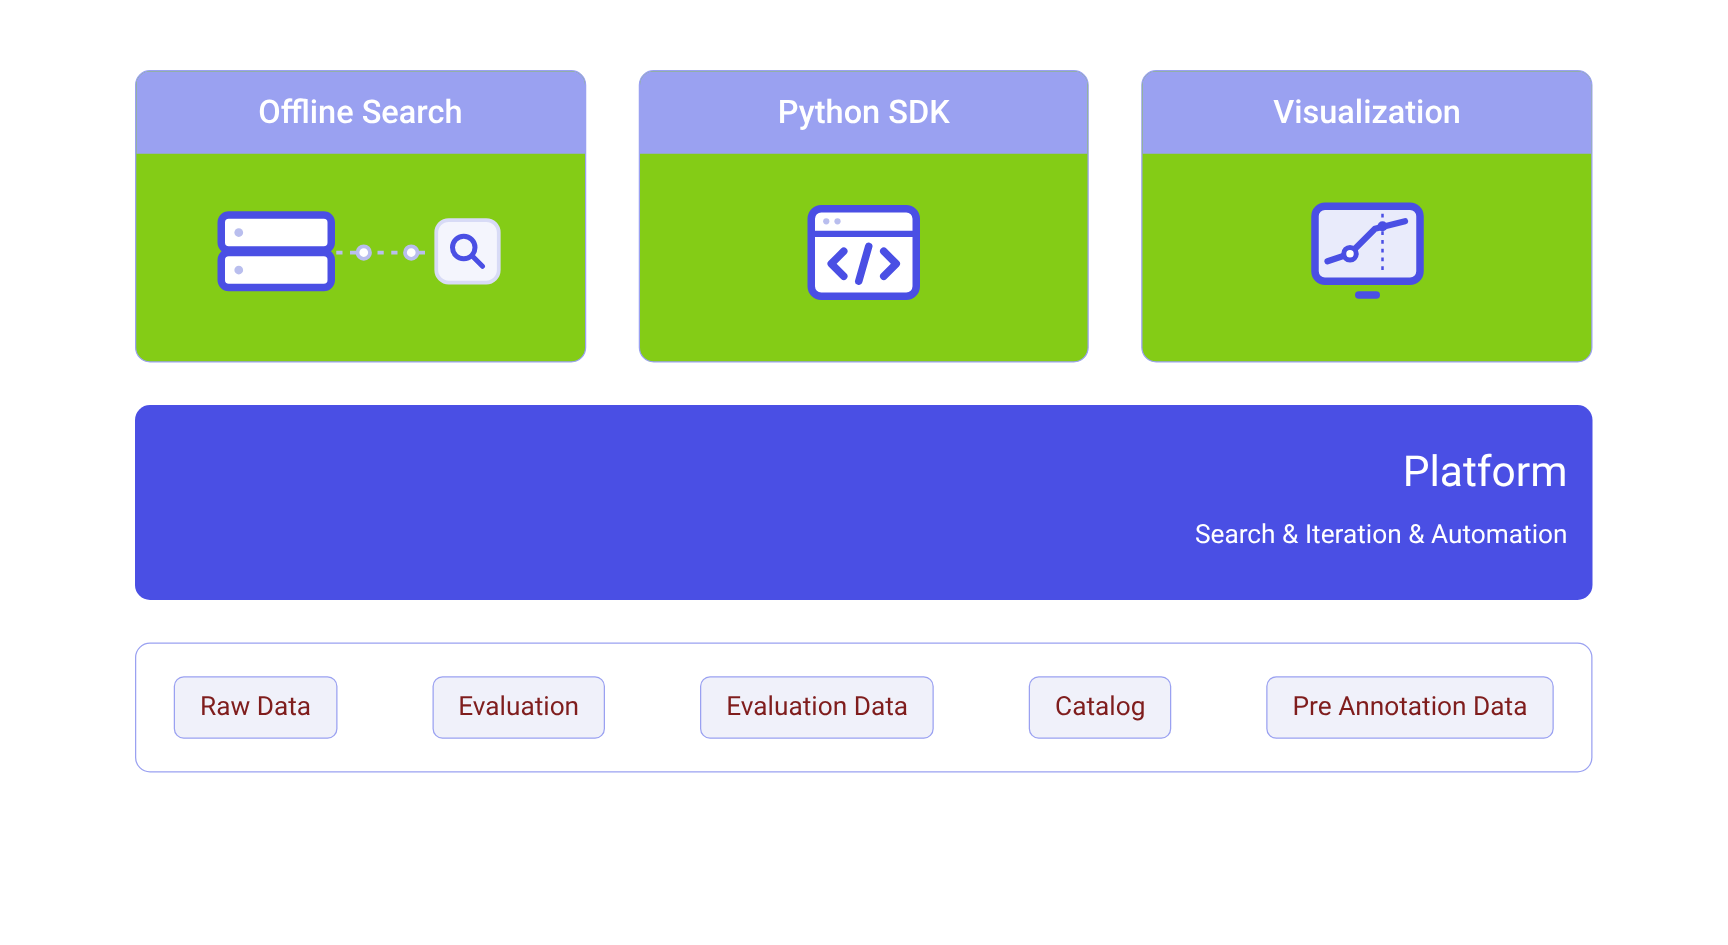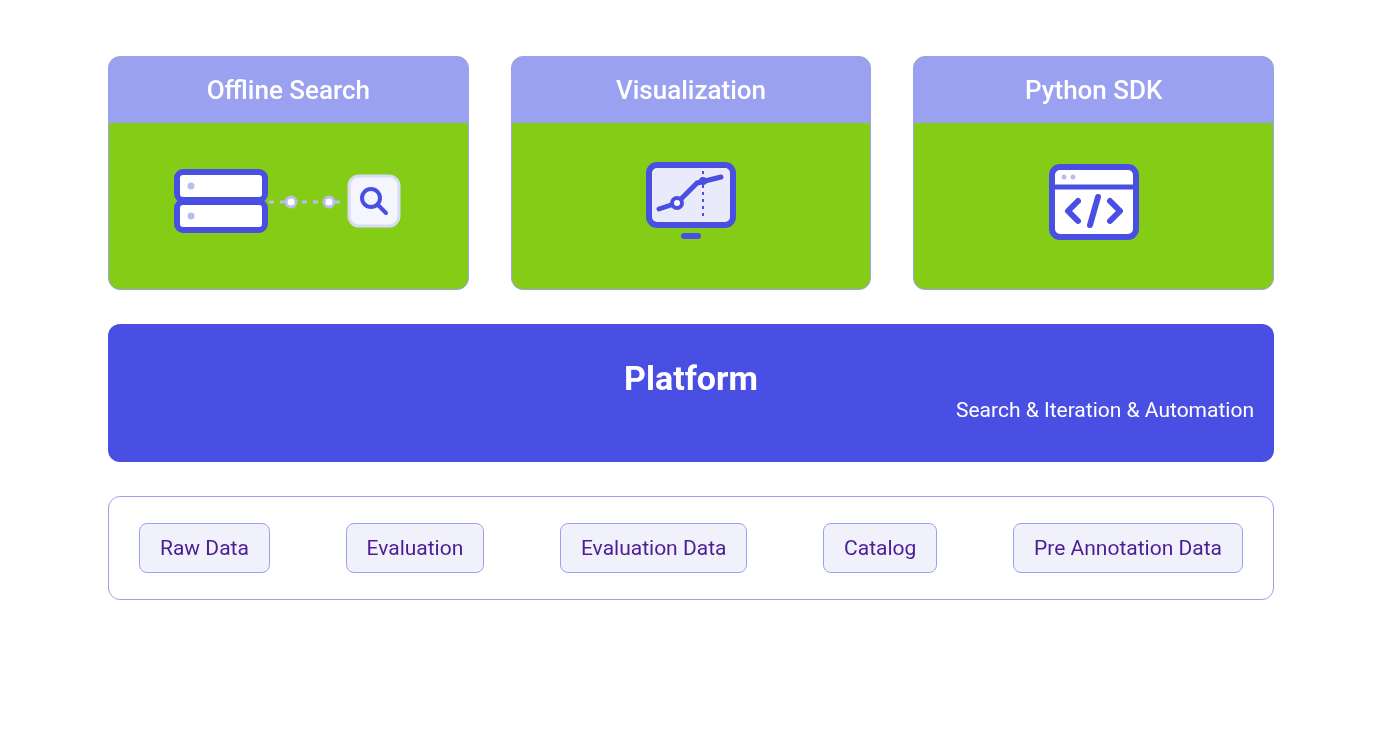--- a/index.html
+++ b/index.html
@@ -50,21 +50,23 @@
   
   .platform {
     background: #4a4fe4;
     color: #ffffff;
     border-radius: 12px;
     text-align: center;
     padding: 34px 20px 40px 20px;
   }
   .platform-title {
     font-size: 34px;
-    font-weight: 700;
+    font-weight: 400;
+    margin-bottom: 18px;
+    text-align: right;
   }
   .platform-sub {
     font-size: 21px;
     font-weight: 400;
     text-align: right;
   }
   
   .data-panel {
     border: 1px solid #9aa1f1;
     border-radius: 12px;
@@ -73,21 +75,21 @@
     gap: 30px;
     justify-content: space-between;
     align-items: center;
   }
   .chip {
     border: 1px solid #9aa1f1;
     background: #f0f1fa;
     border-radius: 8px;
     padding: 12px 20px;
     font-size: 21px;
-    color: #4c1d95;
+    color: #7f1d1d;
     white-space: nowrap;
   }
 </style>
 </head>
 <body>
 
 <div class="wrap">
 
   <div class="top-row">
 
@@ -108,47 +110,47 @@
 
             <rect x="176" y="14" width="50" height="50" rx="10" fill="#f4f5fd" stroke="#d8dbf6" stroke-width="3"></rect>
             <circle cx="198" cy="36" r="9" fill="none" stroke="#4a4fe4" stroke-width="4"></circle>
             <line x1="205" y1="43" x2="213" y2="51" stroke="#4a4fe4" stroke-width="4" stroke-linecap="round"></line>
           </svg>
         </span>
       </div>
     </div>
 
     <div class="card">
-      <div class="card-header">Visualization</div>
-      <div class="card-body">
-        <span>
-          <svg width="96" height="86" viewBox="0 0 96 86">
-            <rect x="6" y="6" width="84" height="60" rx="8" fill="#e9ebfb" stroke="#4a4fe4" stroke-width="6"></rect>
-            <polyline points="16,50 34,44 54,24 78,18" fill="none" stroke="#4a4fe4" stroke-width="5" stroke-linecap="round" stroke-linejoin="round"></polyline>
-            <circle cx="34" cy="44" r="5" fill="#ffffff" stroke="#4a4fe4" stroke-width="4"></circle>
-            <circle cx="60" cy="22" r="4" fill="#4a4fe4"></circle>
-            <line x1="60" y1="12" x2="60" y2="60" stroke="#4a4fe4" stroke-width="2" stroke-dasharray="3 4"></line>
-            <rect x="38" y="74" width="20" height="6" rx="3" fill="#4a4fe4"></rect>
-          </svg>
-        </span>
-      </div>
-    </div>
-
-    <div class="card">
       <div class="card-header">Python SDK</div>
       <div class="card-body">
         <span>
           <svg width="96" height="82" viewBox="0 0 96 82">
             <rect x="6" y="6" width="84" height="70" rx="8" fill="#ffffff" stroke="#4a4fe4" stroke-width="6"></rect>
             <line x1="6" y1="26" x2="90" y2="26" stroke="#4a4fe4" stroke-width="5"></line>
             <circle cx="18" cy="16" r="2.5" fill="#b9beee"></circle>
             <circle cx="27" cy="16" r="2.5" fill="#b9beee"></circle>
             <polyline points="32,40 22,50 32,60" fill="none" stroke="#4a4fe4" stroke-width="6" stroke-linecap="round" stroke-linejoin="round"></polyline>
             <polyline points="64,40 74,50 64,60" fill="none" stroke="#4a4fe4" stroke-width="6" stroke-linecap="round" stroke-linejoin="round"></polyline>
             <line x1="52" y1="36" x2="44" y2="64" stroke="#4a4fe4" stroke-width="6" stroke-linecap="round"></line>
+          </svg>
+        </span>
+      </div>
+    </div>
+
+    <div class="card">
+      <div class="card-header">Visualization</div>
+      <div class="card-body">
+        <span>
+          <svg width="96" height="86" viewBox="0 0 96 86">
+            <rect x="6" y="6" width="84" height="60" rx="8" fill="#e9ebfb" stroke="#4a4fe4" stroke-width="6"></rect>
+            <polyline points="16,50 34,44 54,24 78,18" fill="none" stroke="#4a4fe4" stroke-width="5" stroke-linecap="round" stroke-linejoin="round"></polyline>
+            <circle cx="34" cy="44" r="5" fill="#ffffff" stroke="#4a4fe4" stroke-width="4"></circle>
+            <circle cx="60" cy="22" r="4" fill="#4a4fe4"></circle>
+            <line x1="60" y1="12" x2="60" y2="60" stroke="#4a4fe4" stroke-width="2" stroke-dasharray="3 4"></line>
+            <rect x="38" y="74" width="20" height="6" rx="3" fill="#4a4fe4"></rect>
           </svg>
         </span>
       </div>
     </div>
 
   </div>
 
   <div class="platform">
     <div class="platform-title">Platform</div>
     <div class="platform-sub">Search &amp; Iteration &amp; Automation</div>

